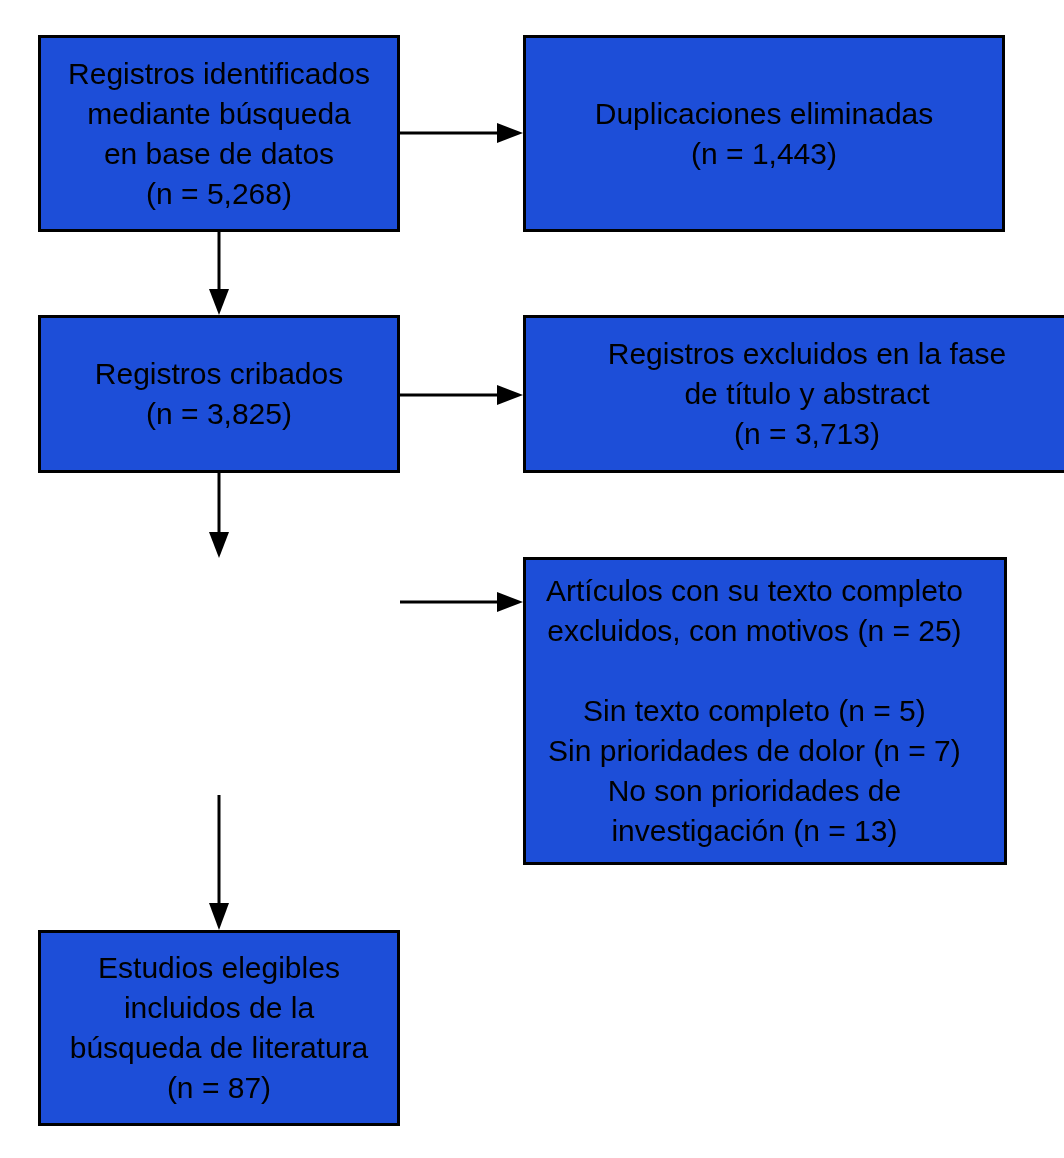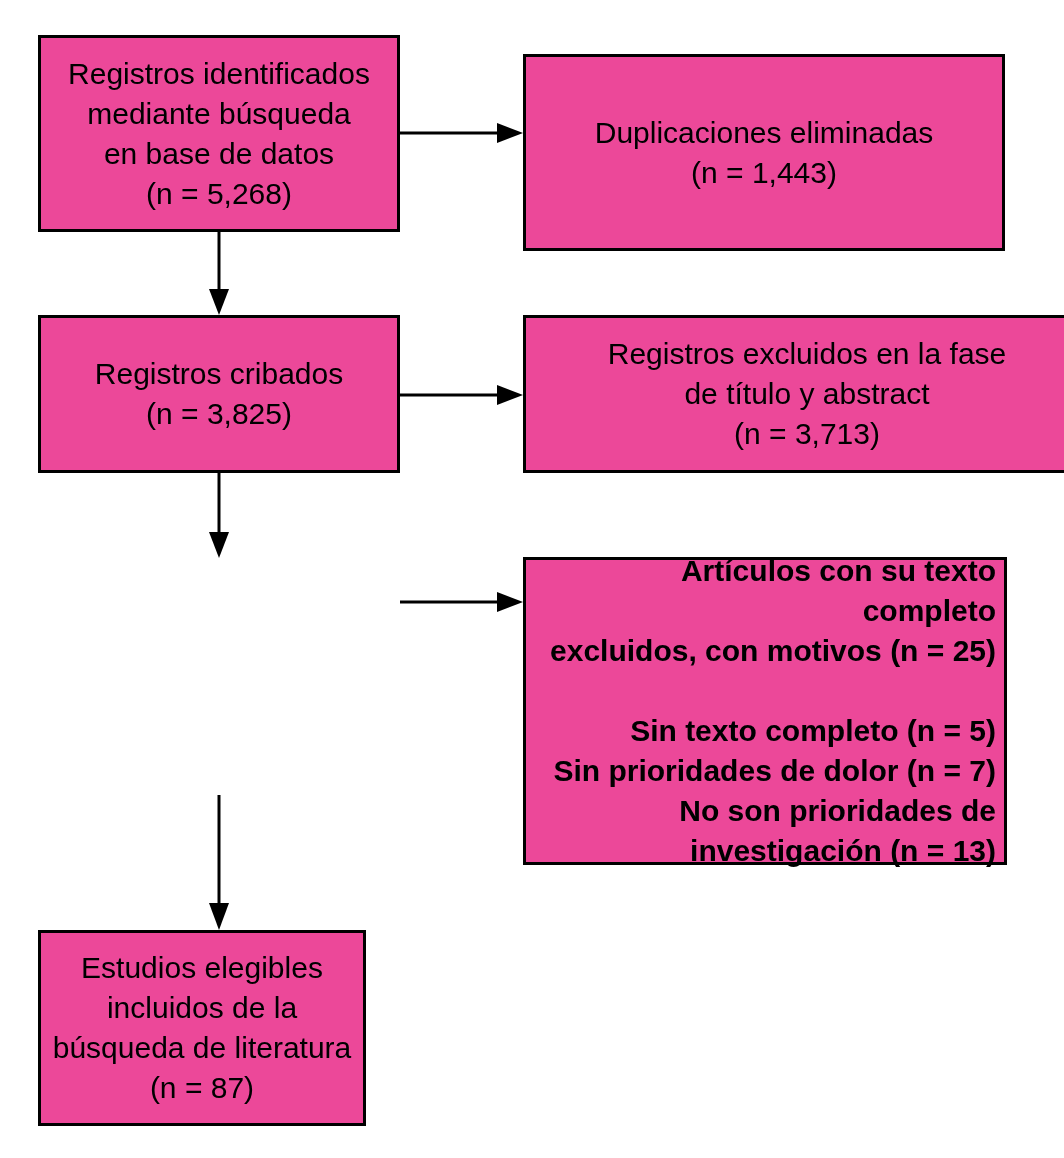--- a/index.html
+++ b/index.html
@@ -20,42 +20,42 @@
     position: absolute;
     left: 0;
     top: 0;
     width: 1064px;
     height: 1158px;
   }
   .box {
     position: absolute;
     box-sizing: border-box;
     border: 3px solid #000000;
-    background: #ec4899;
+    background: #1d4ed8;
     display: flex;
     align-items: center;
     justify-content: center;
   }
   .box-text {
     white-space: pre-line;
     text-align: center;
     font-size: 30px;
     line-height: 40px;
   }
   
   .box-l1 { left: 38px;  top: 35px;  width: 362px; height: 197px; }
   .box-l2 { left: 38px;  top: 315px; width: 362px; height: 158px; }
   .box-l3 { left: 38px;  top: 558px; width: 362px; height: 237px; }
-  .box-l4 { left: 38px;  top: 930px; width: 328px; height: 196px; }
+  .box-l4 { left: 38px;  top: 930px; width: 362px; height: 196px; }
   
-  .box-r1 { left: 523px; top: 35px;  width: 482px; height: 197px; margin-top: 19px; }
+  .box-r1 { left: 523px; top: 35px;  width: 482px; height: 197px; }
   .box-r2 { left: 523px; top: 315px; width: 568px; height: 158px; }
   .box-r3 { left: 523px; top: 557px; width: 484px; height: 308px;
             justify-content: flex-start; padding: 0 8px 0 20px; }
-  .box-r3 .box-text { text-align: right; font-weight: bold; }
+  .box-r3 .box-text { text-align: center; }
   line    { stroke: #000000; stroke-width: 3px; }
   polygon { fill: #000000; }
 </style>
 </head>
 <body>
 
 <div class="canvas">
 
   <svg class="arrow-layer" viewBox="0 0 1064 1158" xmlns="http://www.w3.org/2000/svg">
 

